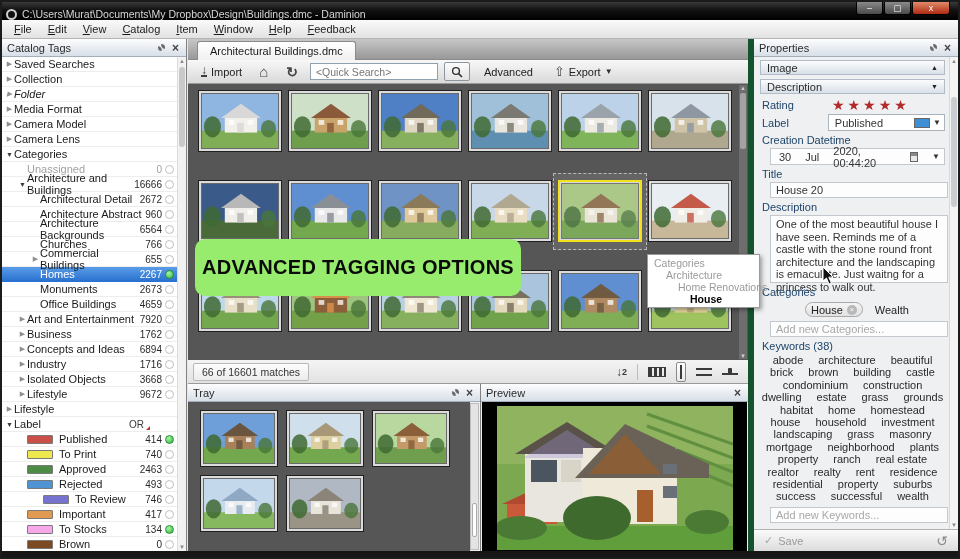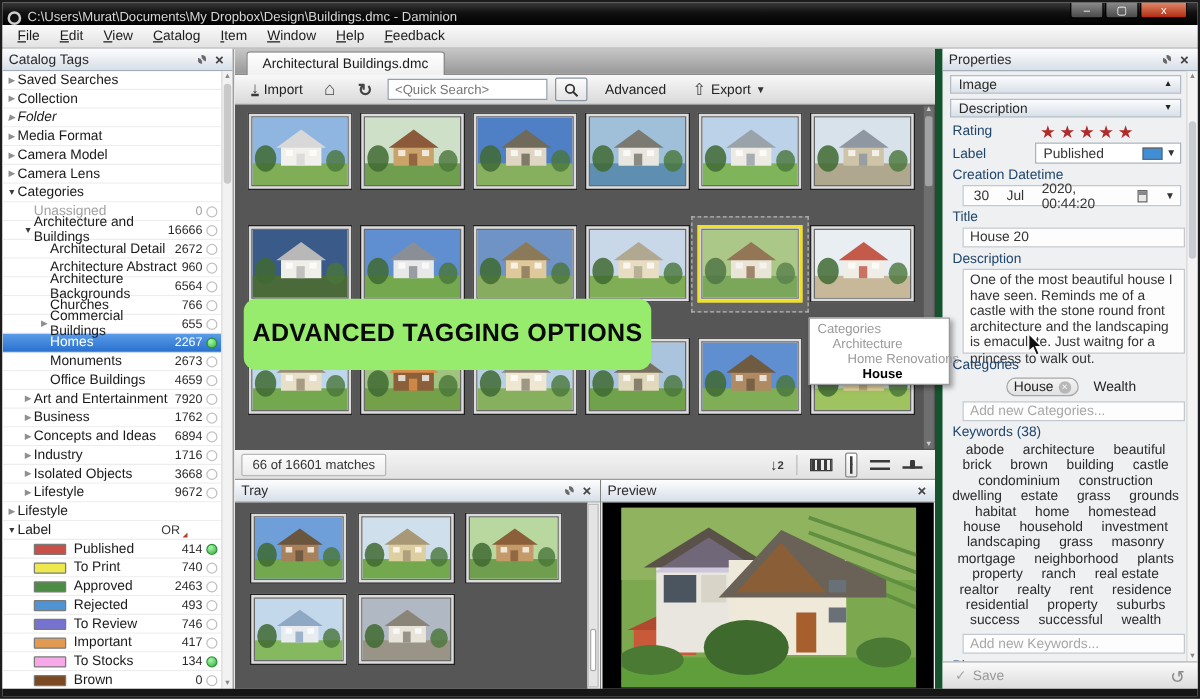--- a/index.html
+++ b/index.html
@@ -391,21 +391,21 @@
           <span class="cnt">2463</span>
           <span class="radio"></span>
         </div>
         <div class="trow" style="padding-left: 16px;">
           <span class="arr"></span>
           <span class="swatch" style="background: rgb(79, 147, 210);"></span>
           <span>Rejected</span>
           <span class="cnt">493</span>
           <span class="radio"></span>
         </div>
-        <div class="trow" style="padding-left: 16px;">
+        <div class="trow" style="padding-left: 32px;">
           <span class="arr"></span>
           <span class="swatch" style="background: rgb(118, 114, 208);"></span>
           <span>To Review</span>
           <span class="cnt">746</span>
           <span class="radio"></span>
         </div>
         <div class="trow" style="padding-left: 16px;">
           <span class="arr"></span>
           <span class="swatch" style="background: rgb(224, 154, 82);"></span>
           <span>Important</span>

